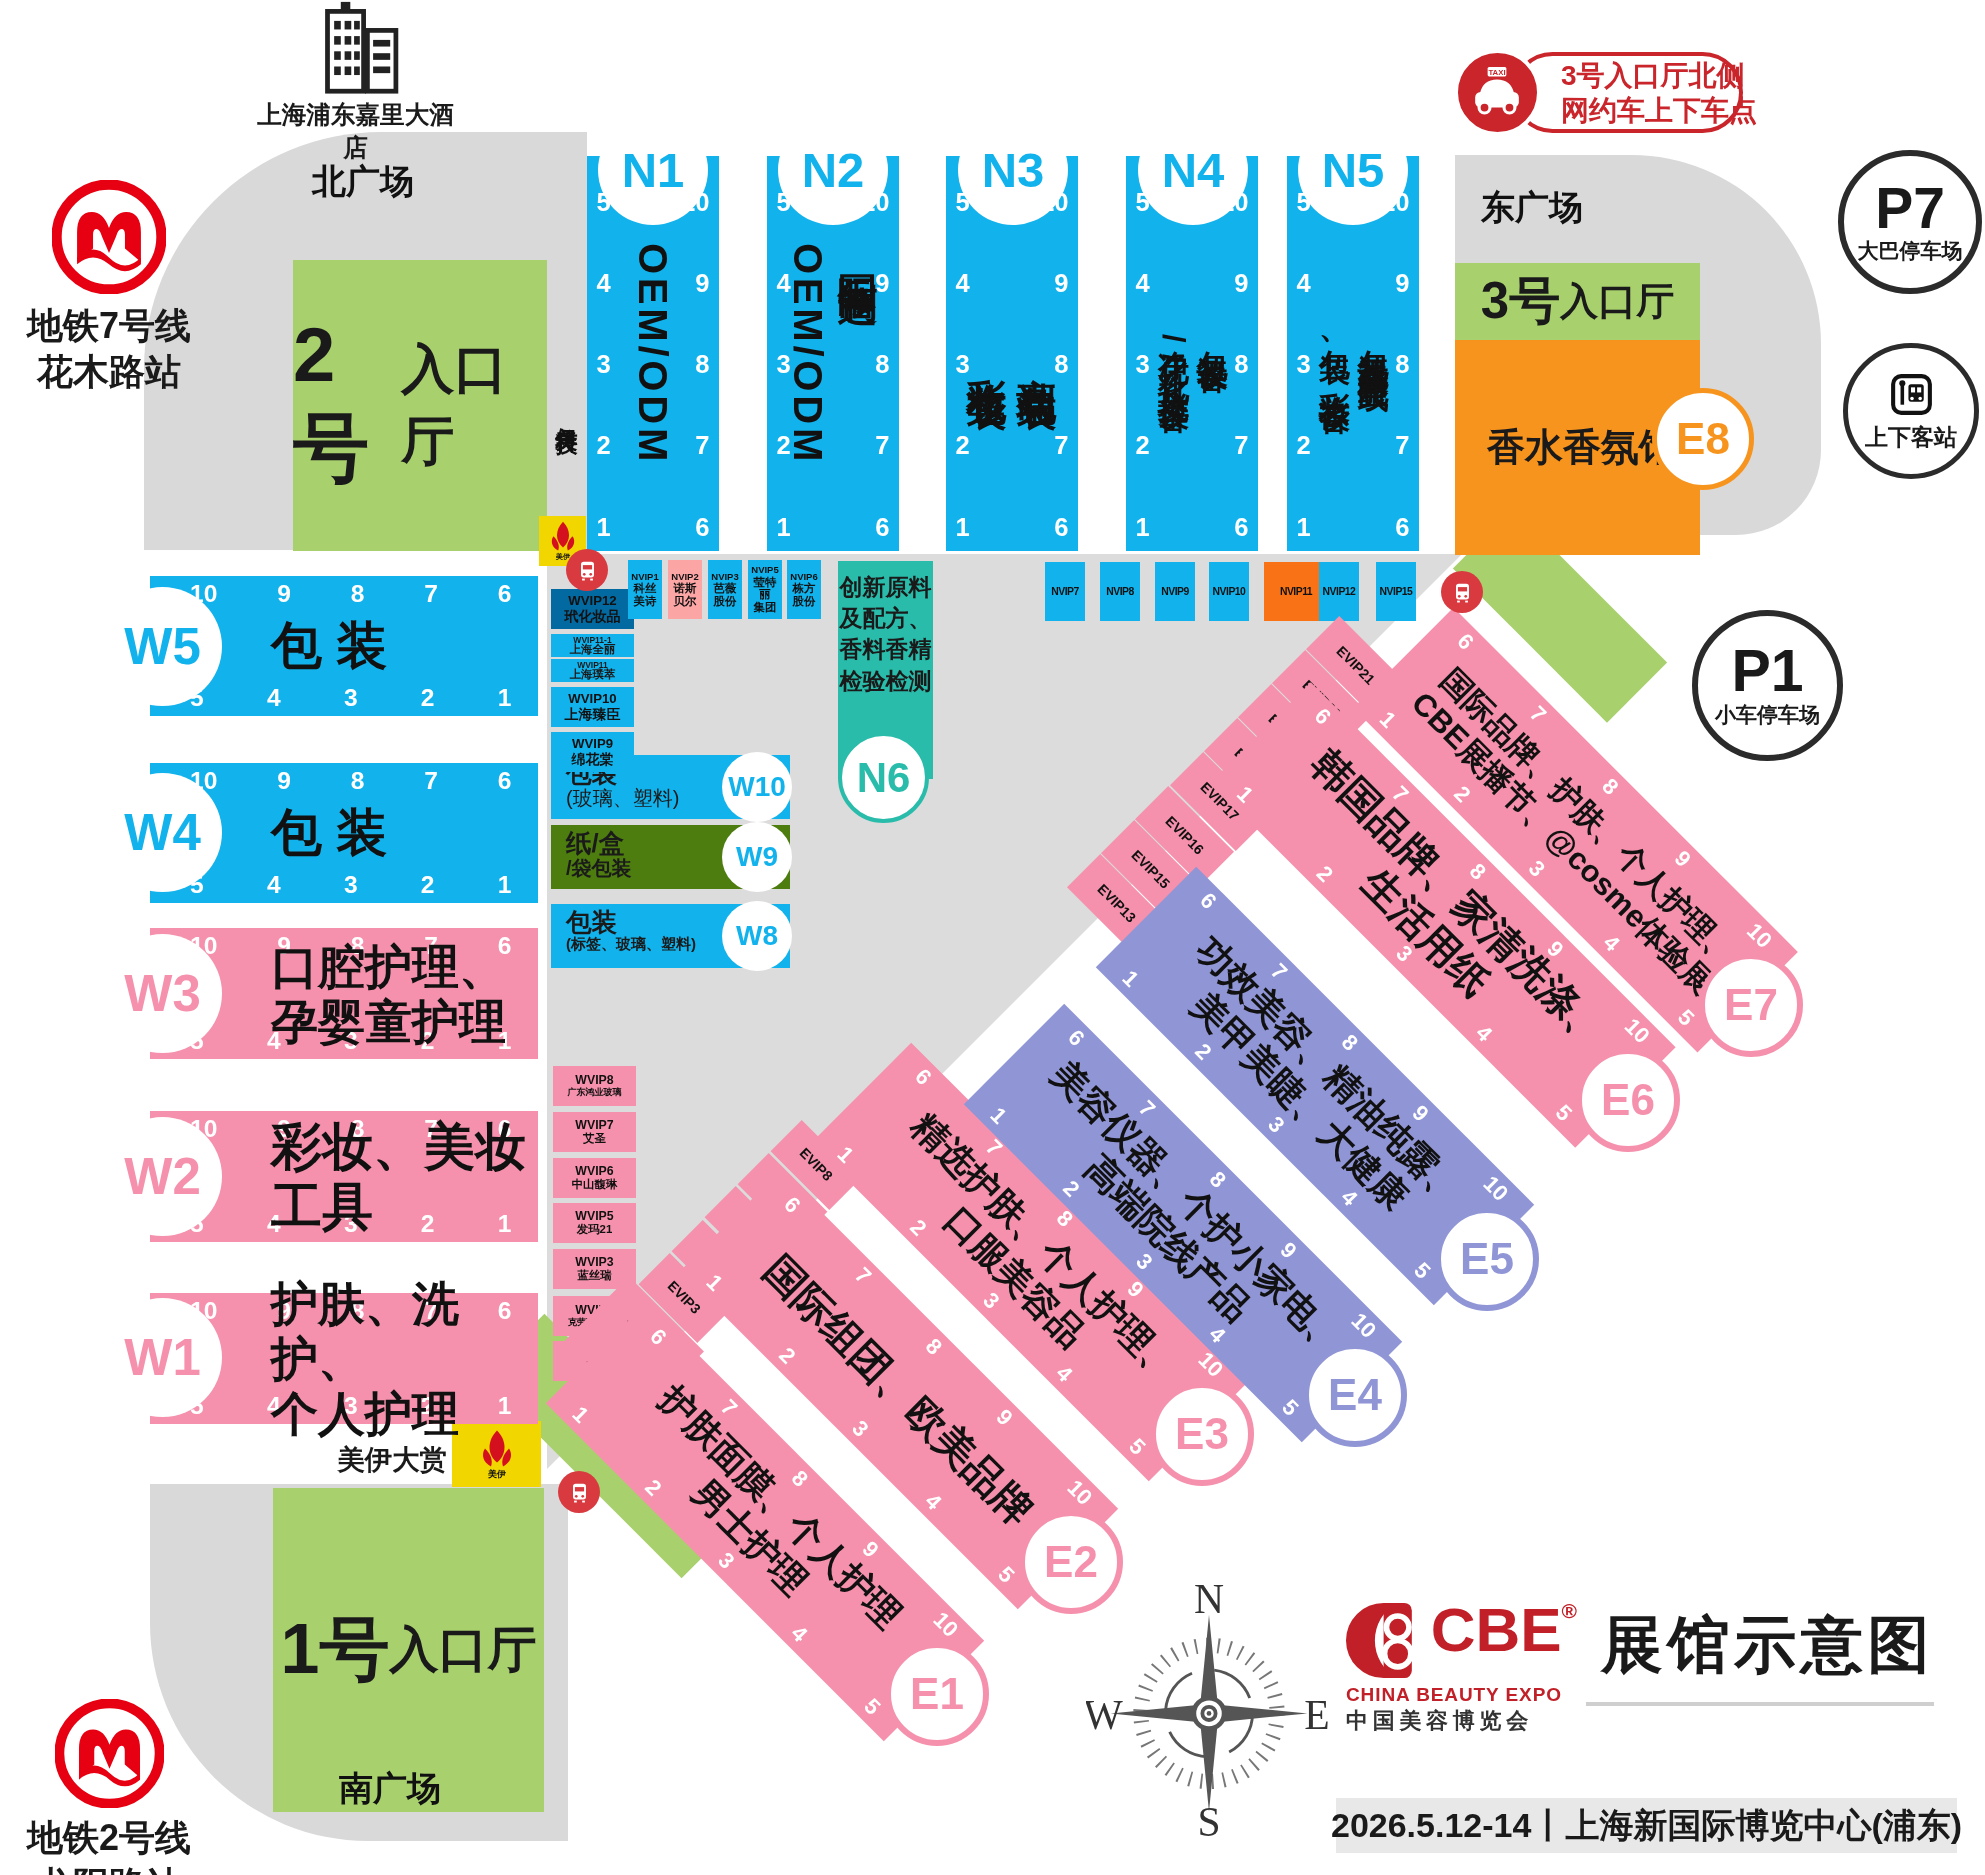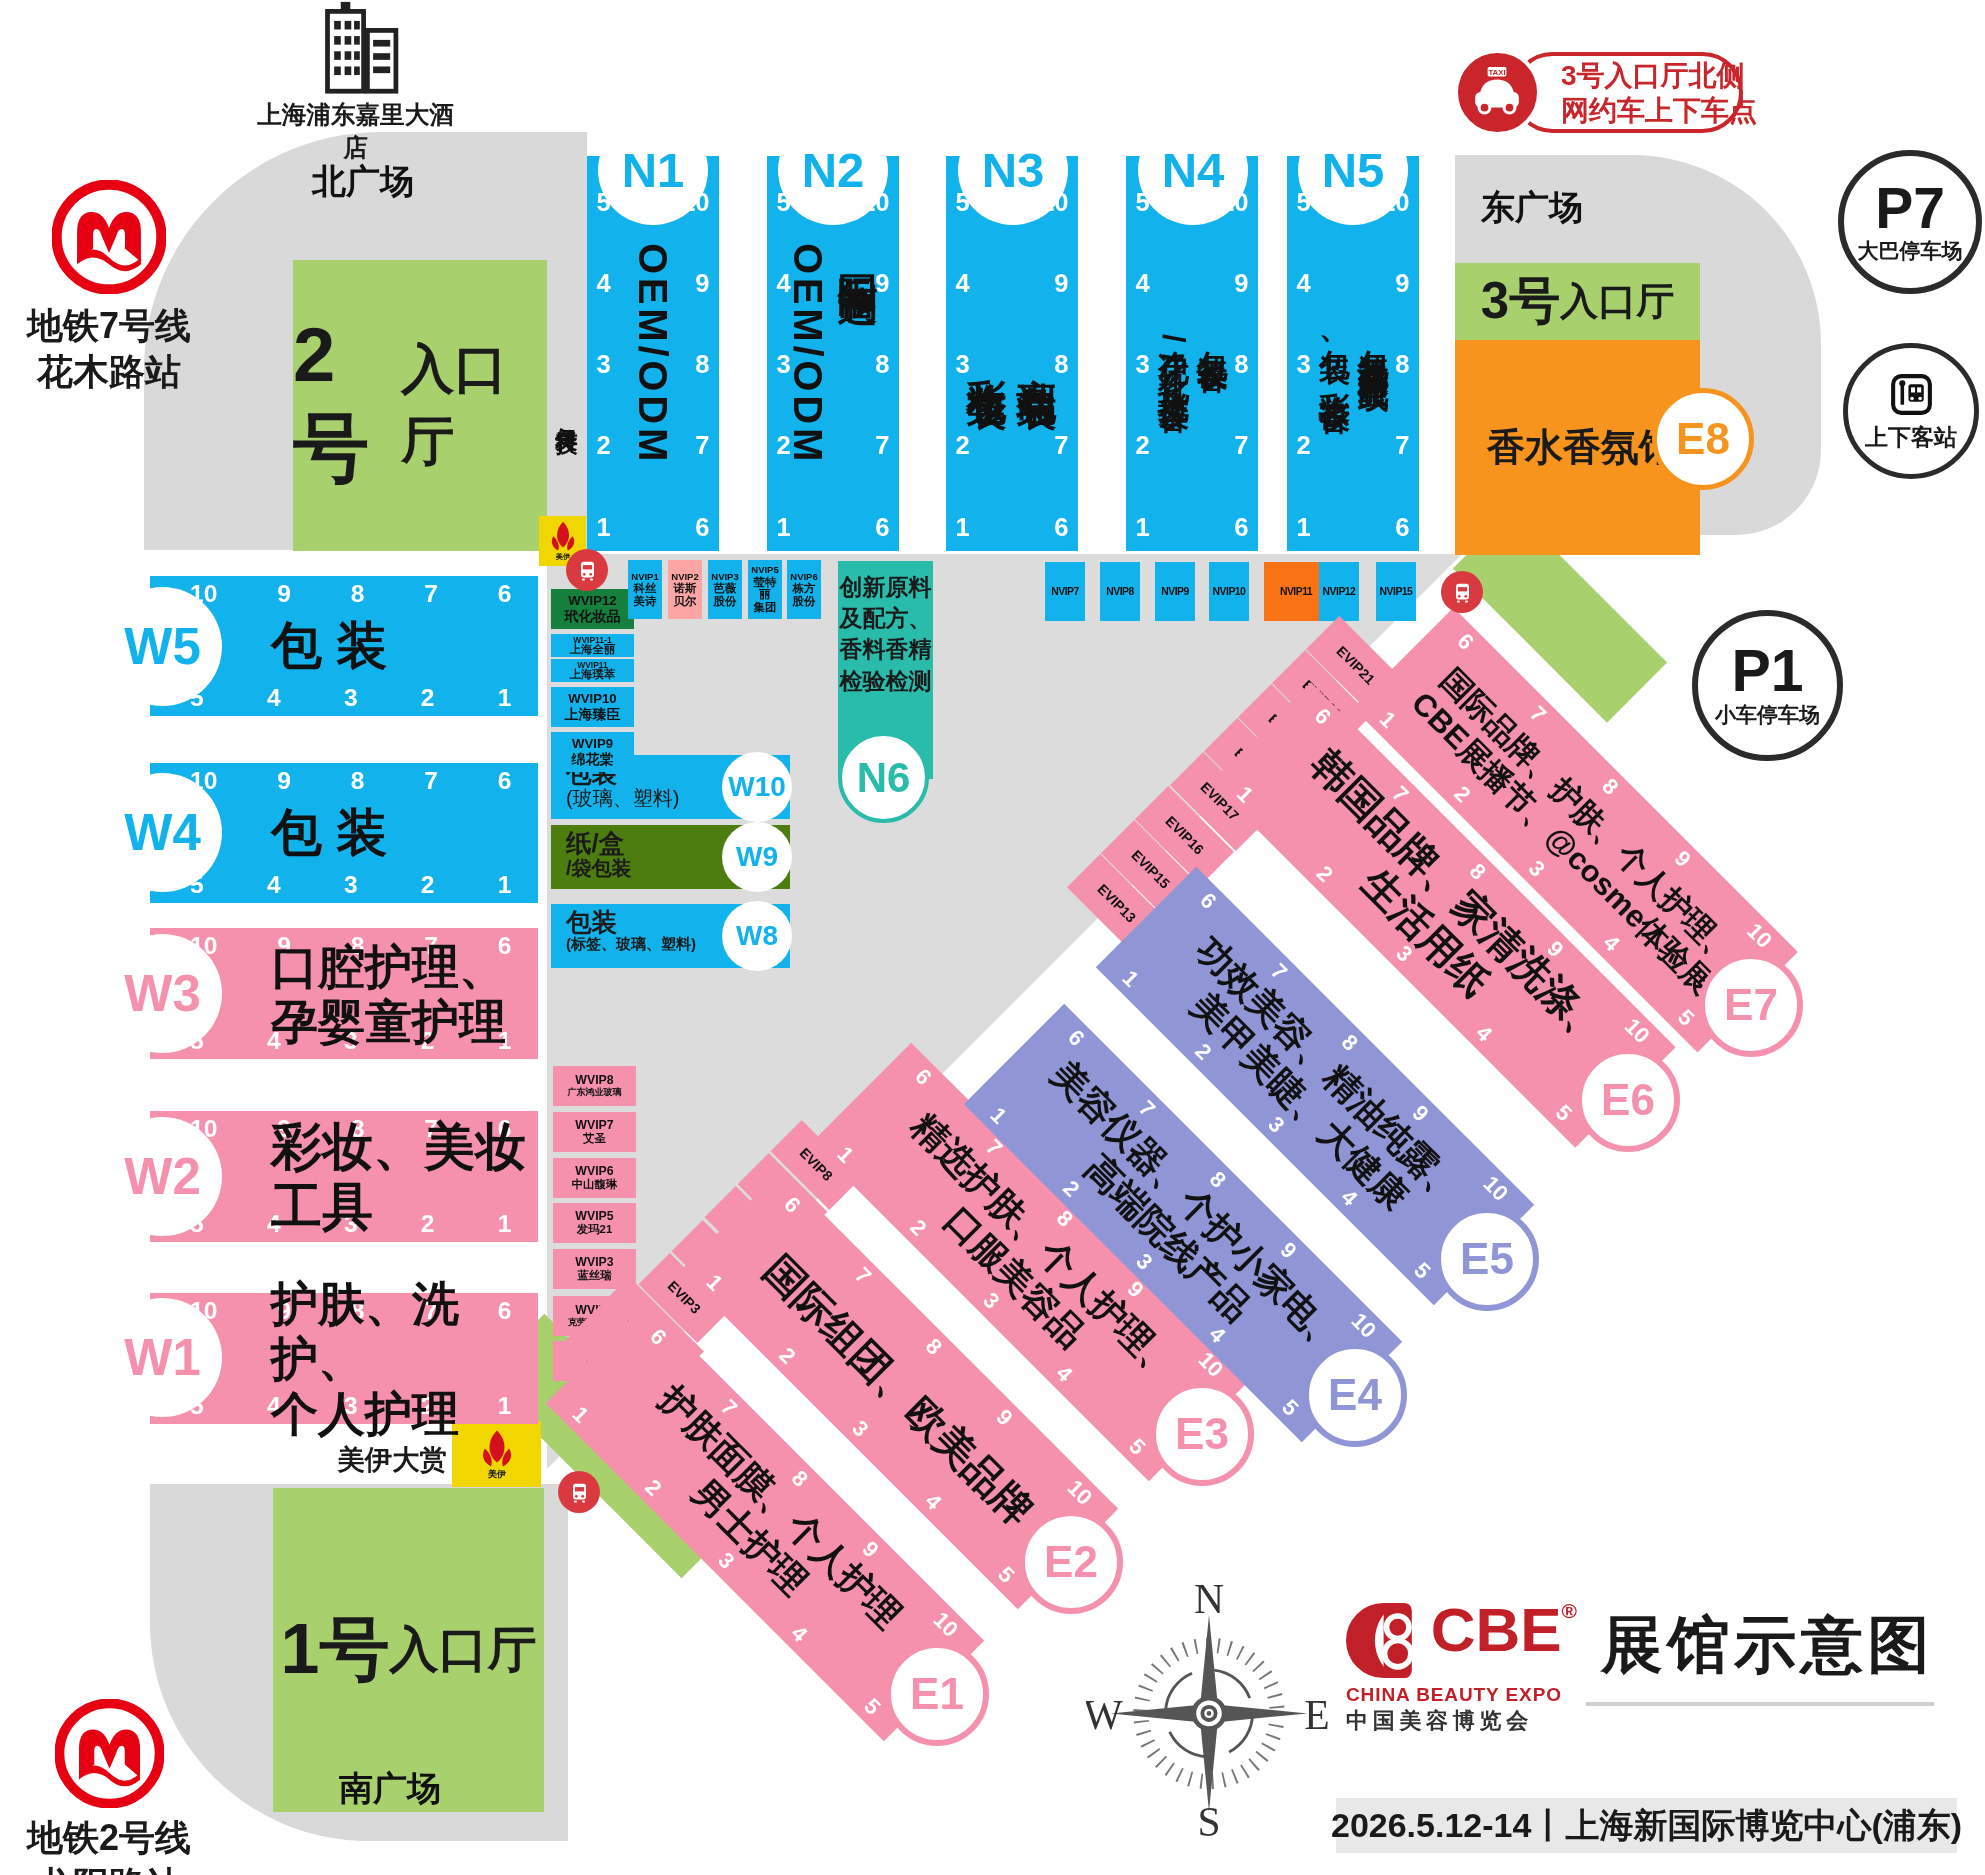--- a/index.html
+++ b/index.html
@@ -371,21 +371,21 @@
       <div class="bar" style="position: absolute; left: 551px; top: 825px; width: 239px; height: 64px; background: #4d7c0f; padding: 3.8px 0px 0px 15px; line-height: 1.1;">
         <div style="font-size: 25.6px; font-weight: bold;">纸/盒</div>
         <div style="font-size: 20px; font-weight: bold;">/袋包装</div>
       </div>
       <div class="circ" style="left: 722px; top: 822px; width: 70px; height: 70px; color: rgb(18, 178, 236); font-size: 28px;">W9</div>
       <div class="bar" style="position: absolute; left: 551px; top: 904px; width: 239px; height: 64px; background: rgb(18, 178, 236); padding: 3.8px 0px 0px 15px; line-height: 1.1;">
         <div style="font-size: 25.6px; font-weight: bold;">包装</div>
         <div style="font-size: 15px; font-weight: bold;">(标签、玻璃、塑料)</div>
       </div>
       <div class="circ" style="left: 722px; top: 901px; width: 70px; height: 70px; color: rgb(18, 178, 236); font-size: 28px;">W8</div>
-      <div class="vipblk" style="left: 551px; top: 589px; width: 83px; height: 40px; background: #15803d;">
+      <div class="vipblk" style="left: 551px; top: 589px; width: 83px; height: 40px; background: #0369a1;">
         <div style="font-size: 13.2px;">WVIP12</div>
         <div style="font-size: 14px;">玳化妆品</div>
       </div>
       <div style="position: absolute; left: 551px; top: 634px; width: 83px; height: 47px;">
         <div style="position: absolute; left: 0px; right: 0px; top: 0px; height: 23px; background: rgb(18, 178, 236); display: flex; flex-direction: column; align-items: center; justify-content: center; line-height: 0.95; font-weight: bold; text-align: center;">
           <span style="font-size:8.5px">WVIP11-1</span>
           <span style="font-size:11.4px">上海全丽</span>
         </div>
         <div style="position: absolute; left: 0px; right: 0px; top: 24.6px; height: 23px; background: rgb(18, 178, 236); display: flex; flex-direction: column; align-items: center; justify-content: center; line-height: 0.95; font-weight: bold; text-align: center;">
           <span style="font-size:8.5px">WVIP11</span>

